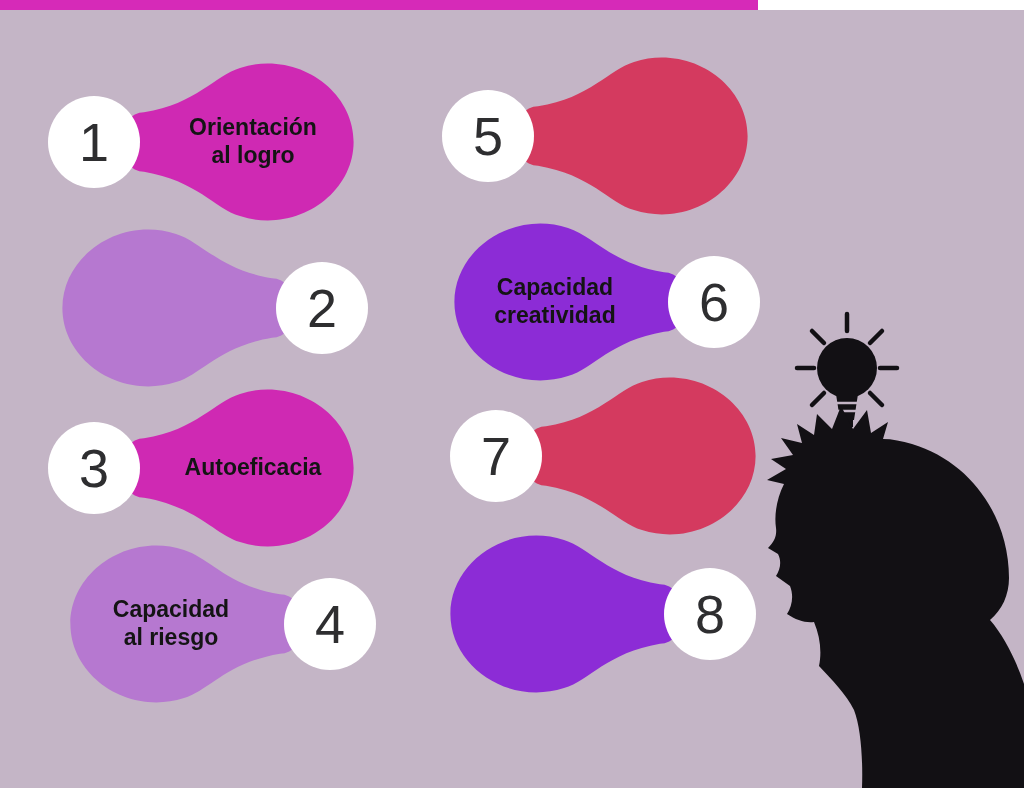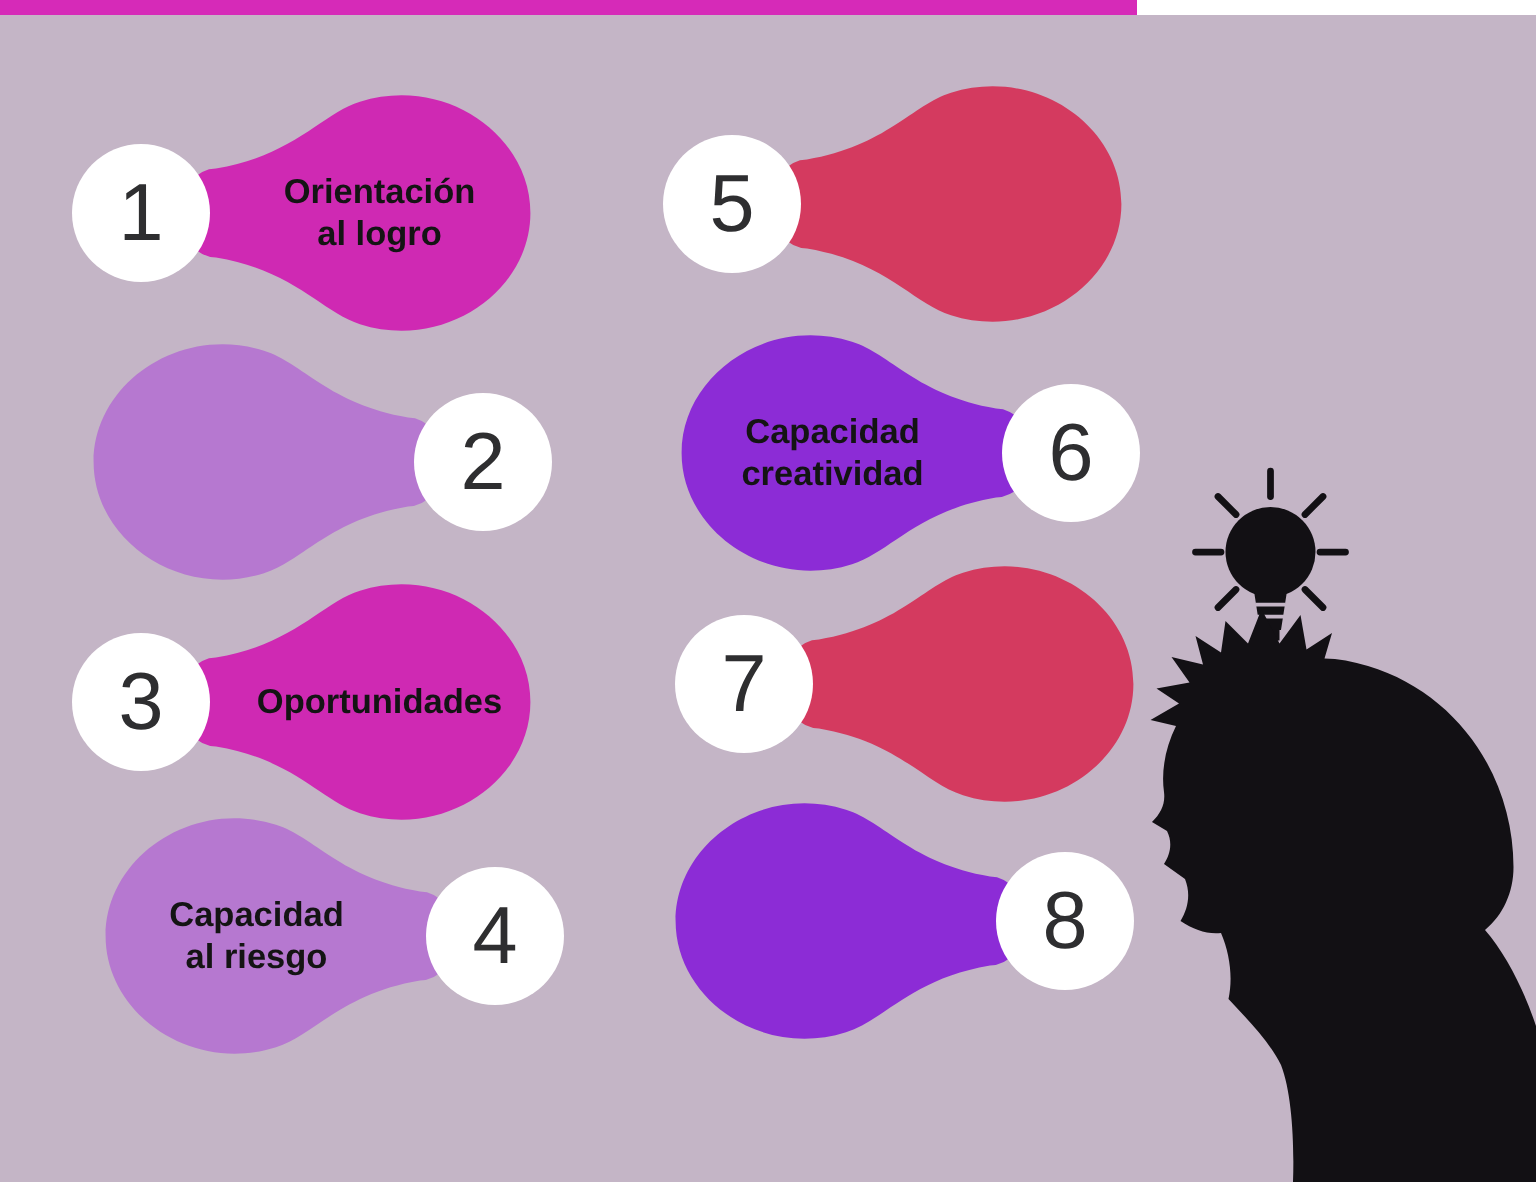--- a/index.html
+++ b/index.html
@@ -68,21 +68,21 @@
       </div>
   </div>
 
   <div class="item circle-left" style="left:48px;top:384px">
     <svg class="blob" viewBox="0 0 300 170" preserveAspectRatio="none">
         <use href="#blob-path" fill="#cf29b3"></use>
       </svg>
     <div class="num-circle">
         <span class="num">3</span>
       </div>
-    <div class="label">Oportunidades</div>
+    <div class="label">Autoeficacia</div>
   </div>
 
   <div class="item circle-right" style="left:64px;top:540px">
     <svg class="blob" viewBox="0 0 300 170" preserveAspectRatio="none">
         <use href="#blob-path" transform="translate(300,0) scale(-1,1)" fill="#b678d0"></use>
       </svg>
     <div class="num-circle">
         <span class="num">4</span>
       </div>
     <div class="label">Capacidad

